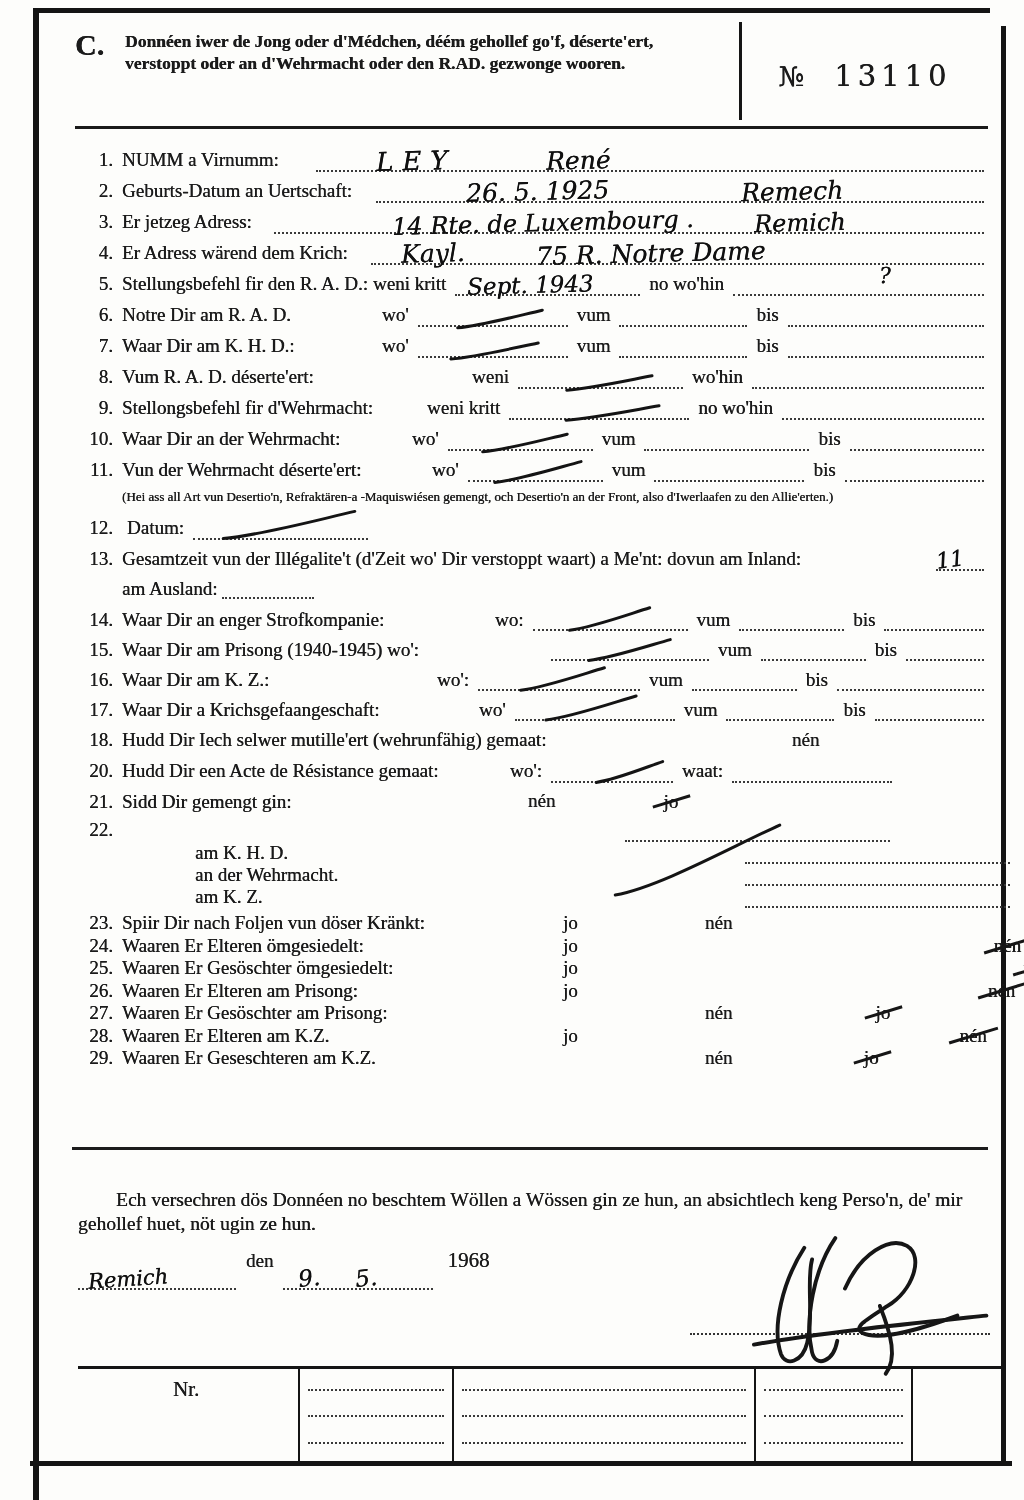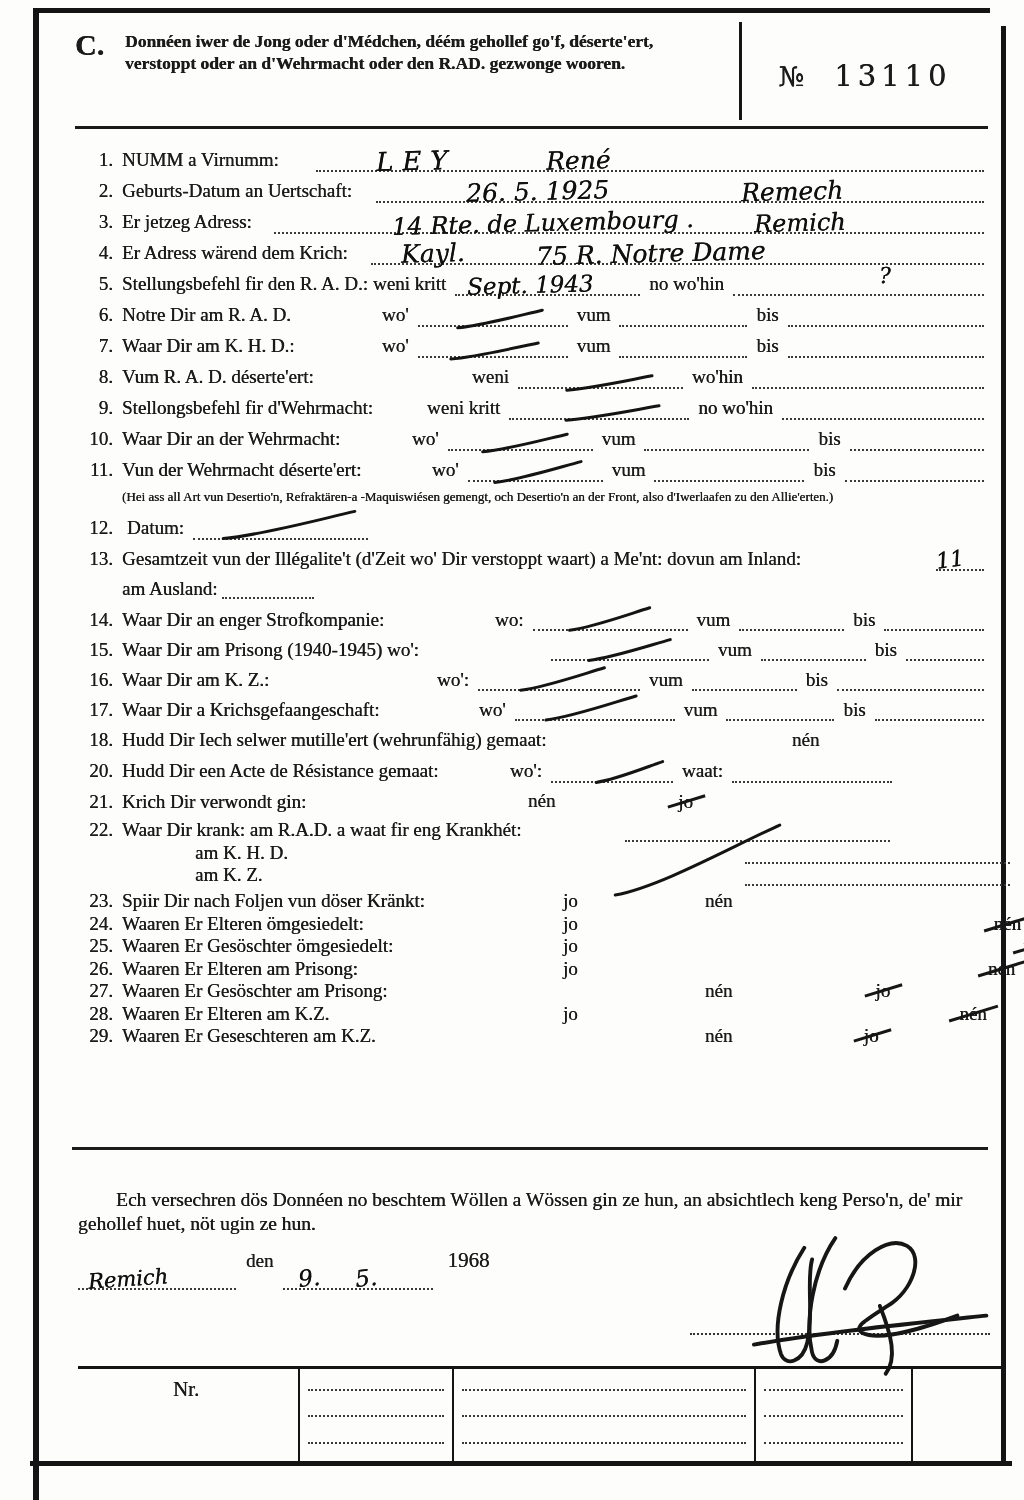--- a/index.html
+++ b/index.html
@@ -319,33 +319,36 @@
               <path d="M3,27 C30,24 72,10 97,3"></path>
             </svg>
         </span>
         <span class="word">waat:</span>
         <span class="dotfill" style="width:160px"></span>
         <span class="spacer"></span>
       </div>
 
       <div class="row" style="height:23px;margin-bottom:5px">
         <span class="num">21.</span>
-        <span class="lbl">Krich Dir verwondt gin:</span>
+        <span class="lbl">Sidd Dir gemengt gin:</span>
         <span class="yn struck" style="left:372px">jo</span>
         <span class="yn" style="left:453px">nén</span>
       </div>
 
       <div class="row22">
         <div class="r22line">
           <span class="num">22.</span>
-          <span class="lbl">Waar Dir krank: am R.A.D. a waat fir eng Krankhét:</span>
           <span class="r22dot" style="top:4px"></span>
         </div>
         <div class="subrow">
           <span>am K. H. D.</span>
+          <span class="r22dot"></span>
+        </div>
+        <div class="subrow">
+          <span>an der Wehrmacht.</span>
           <span class="r22dot"></span>
         </div>
         <div class="subrow">
           <span>am K. Z.</span>
           <span class="r22dot"></span>
         </div>
         <svg class="slash" style="left:535px;top:4px;width:175px;height:76px" viewBox="0 0 100 50" preserveAspectRatio="none">
             <path d="M3,48 C28,43 70,16 97,2"></path>
           </svg>
       </div>

